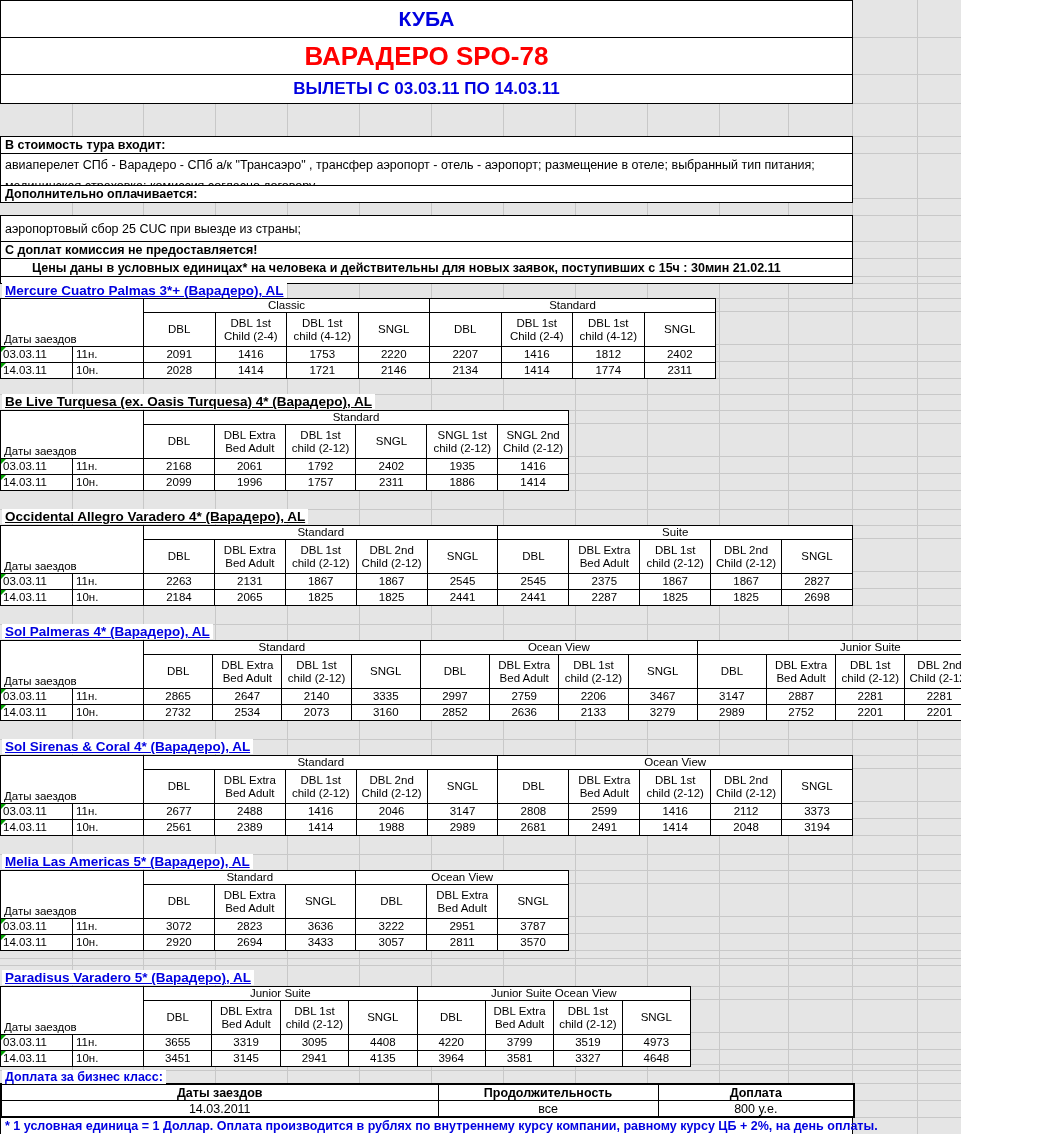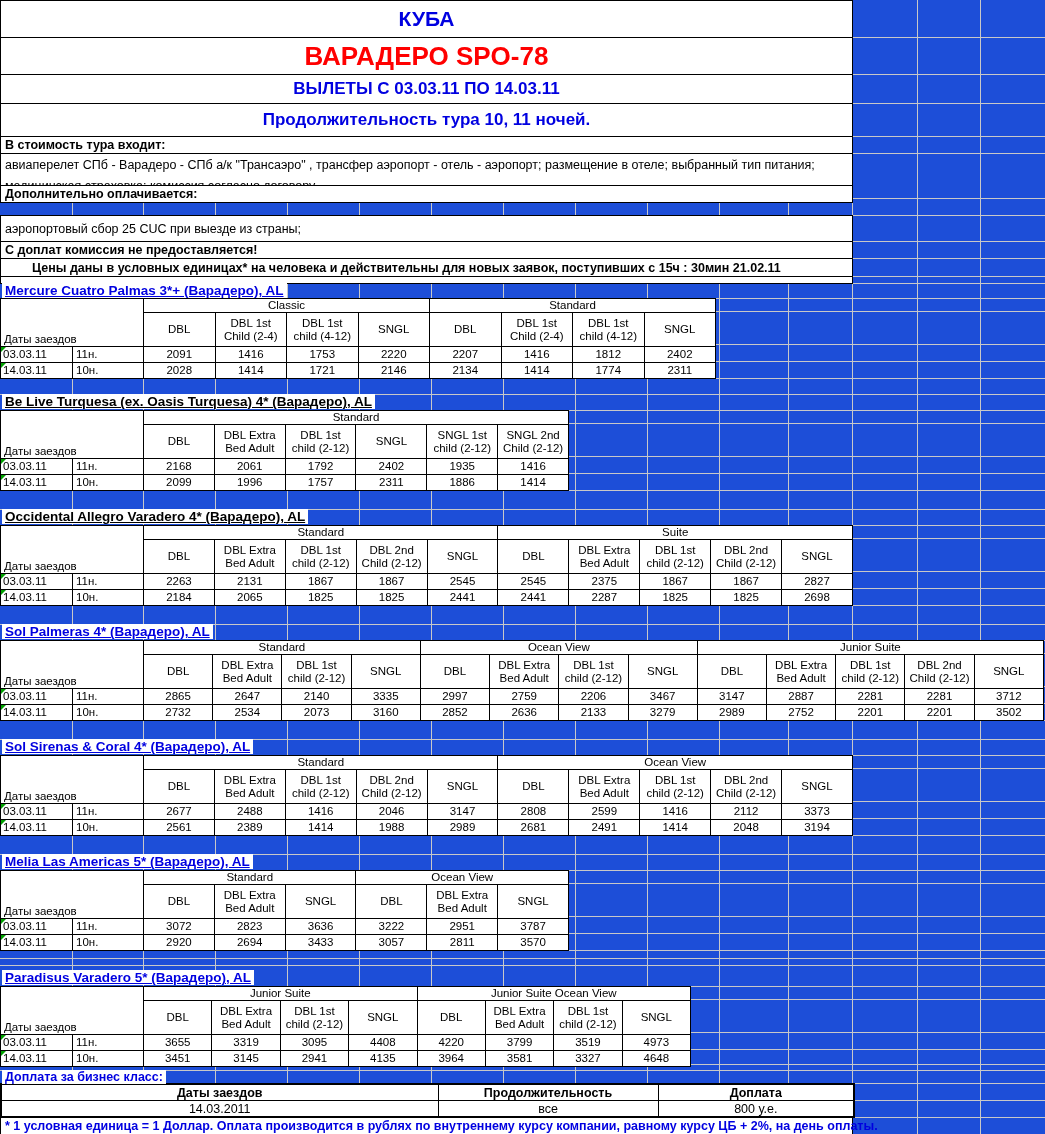--- a/index.html
+++ b/index.html
@@ -1,16 +1,16 @@
 <!DOCTYPE html>
 <html style="--blue: #0000E0; --red: #FF0000; --green: #00A000;"><head>
 <meta charset="utf-8">
 <style>
   html,body{margin:0;padding:0;background:#fff;}
-  #canvas{position:relative;width:1045px;height:1134px;background:#1d4ed8;overflow:hidden;
+  #canvas{position:relative;width:961px;height:1134px;background:#e5e5e5;overflow:hidden;
           font-family:"Liberation Sans",sans-serif;color:#000;}
   
   #grid{position:absolute;inset:0;z-index:0;}
   .vl{position:absolute;top:0;bottom:0;width:1px;background:#c8c8c8;}
   .hl{position:absolute;left:0;right:0;height:1px;background:#c8c8c8;}
   
   .box{position:absolute;left:0;width:853px;box-sizing:border-box;border:1px solid #000;
        background:#fff;display:flex;flex-direction:column;justify-content:center;z-index:2;}
   .ctr{align-items:center;text-align:center;}
   .t1{font-size:21px;font-weight:bold;color:var(--blue);}
@@ -121,21 +121,20 @@
       <div class="hl" style="top: 1064px;"></div>
       <div class="hl" style="top: 1070px;"></div>
       <div class="hl" style="top: 1083px;"></div>
       <div class="hl" style="top: 1100px;"></div>
       <div class="hl" style="top: 1117px;"></div>
     </div>
 
   <div class="box ctr t1" style="top:0;height:38px">КУБА</div>
   <div class="box ctr t2" style="top:37px;height:38px">ВАРАДЕРО SPO-78</div>
   <div class="box ctr t3" style="top:74px;height:30px">ВЫЛЕТЫ С 03.03.11 ПО 14.03.11</div>
-  <div class="box ctr t3" style="top:103px;height:34px">Продолжительность тура 10, 11 ночей.</div>
   <div class="box body-txt bold" style="top:136px;height:18px">В стоимость тура входит:</div>
   <div class="box body-txt two-line" style="top:153px;height:46px">
     <div>авиаперелет  СПб - Варадеро - СПб   а/к "Трансаэро" , трансфер аэропорт - отель - аэропорт; размещение в отеле; выбранный тип питания;</div>
     <div>медицинская страховка; комиссия согласно договору.</div>
   </div>
   <div class="box body-txt bold" style="top:185px;height:18px">Дополнительно оплачивается:</div>
   <div class="box body-txt" style="top:215px;height:27px">аэропортовый сбор 25 CUC при выезде из страны;</div>
   <div class="box body-txt bold" style="top:241px;height:18px">С доплат комиссия не предоставляется!</div>
   <div class="box body-txt bold indent" style="top:258px;height:19px">Цены даны в условных единицах* на человека и действительны для новых заявок, поступивших с 15ч : 30мин  21.02.11</div>
   <div class="box" style="top:276px;height:8px"></div>

